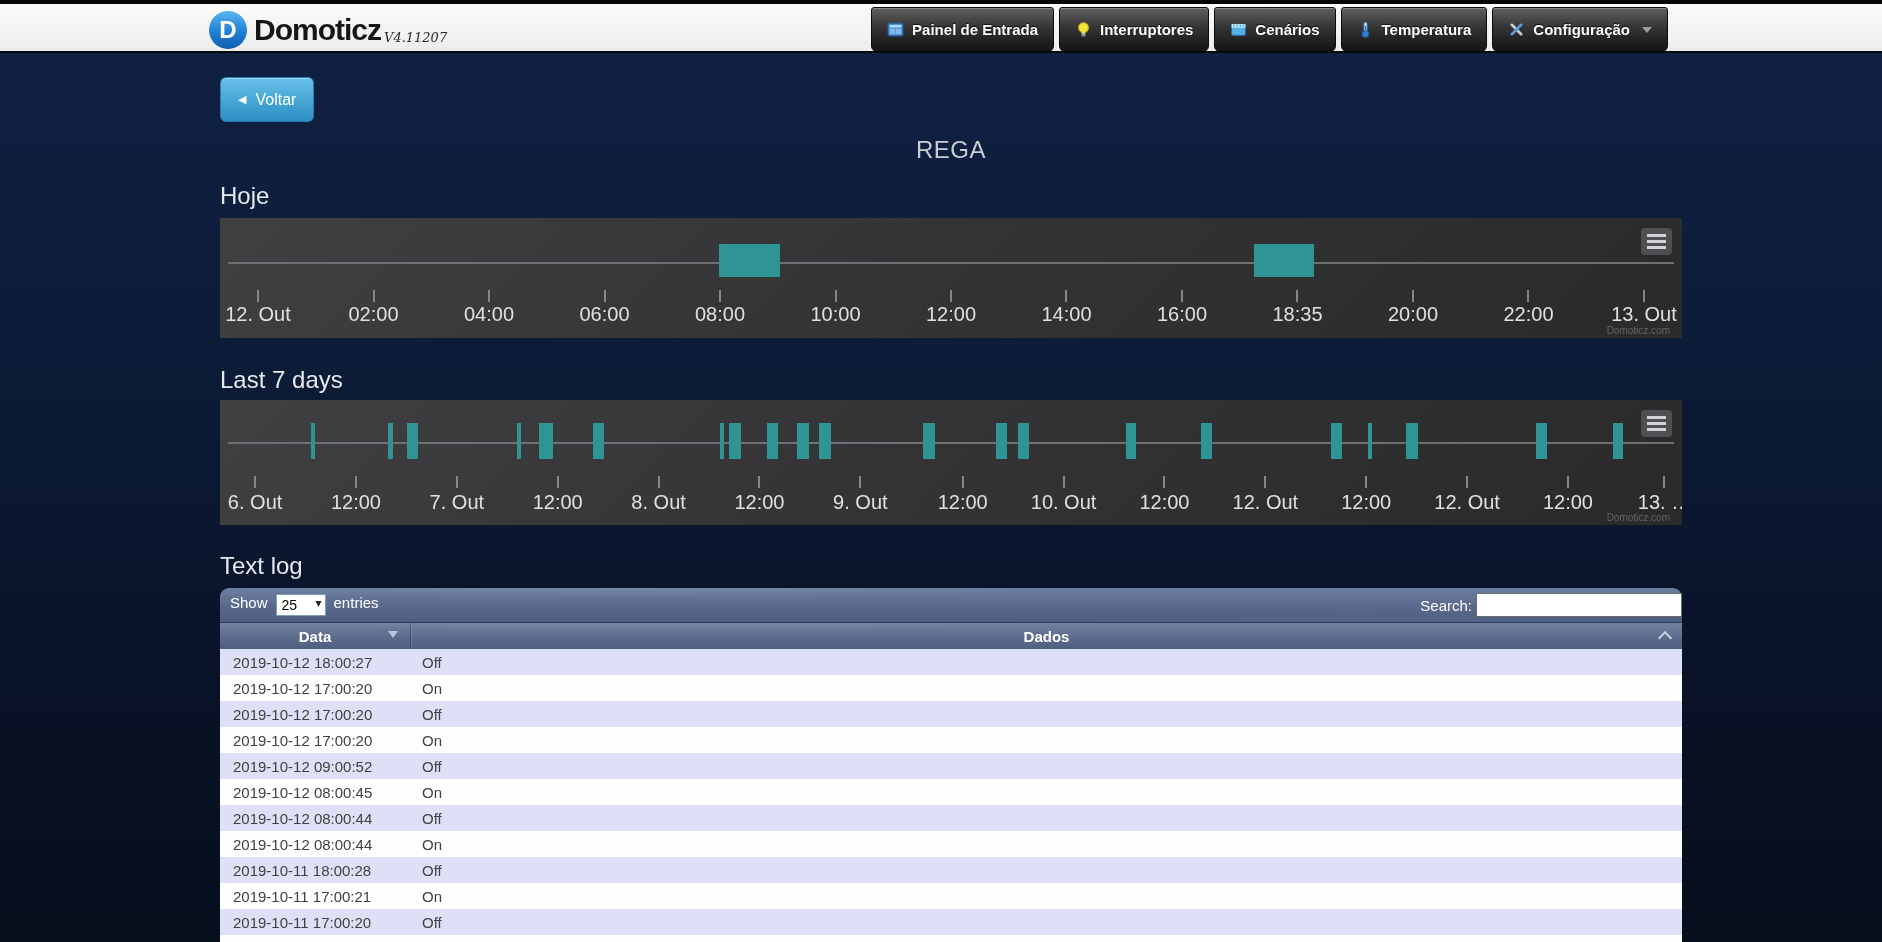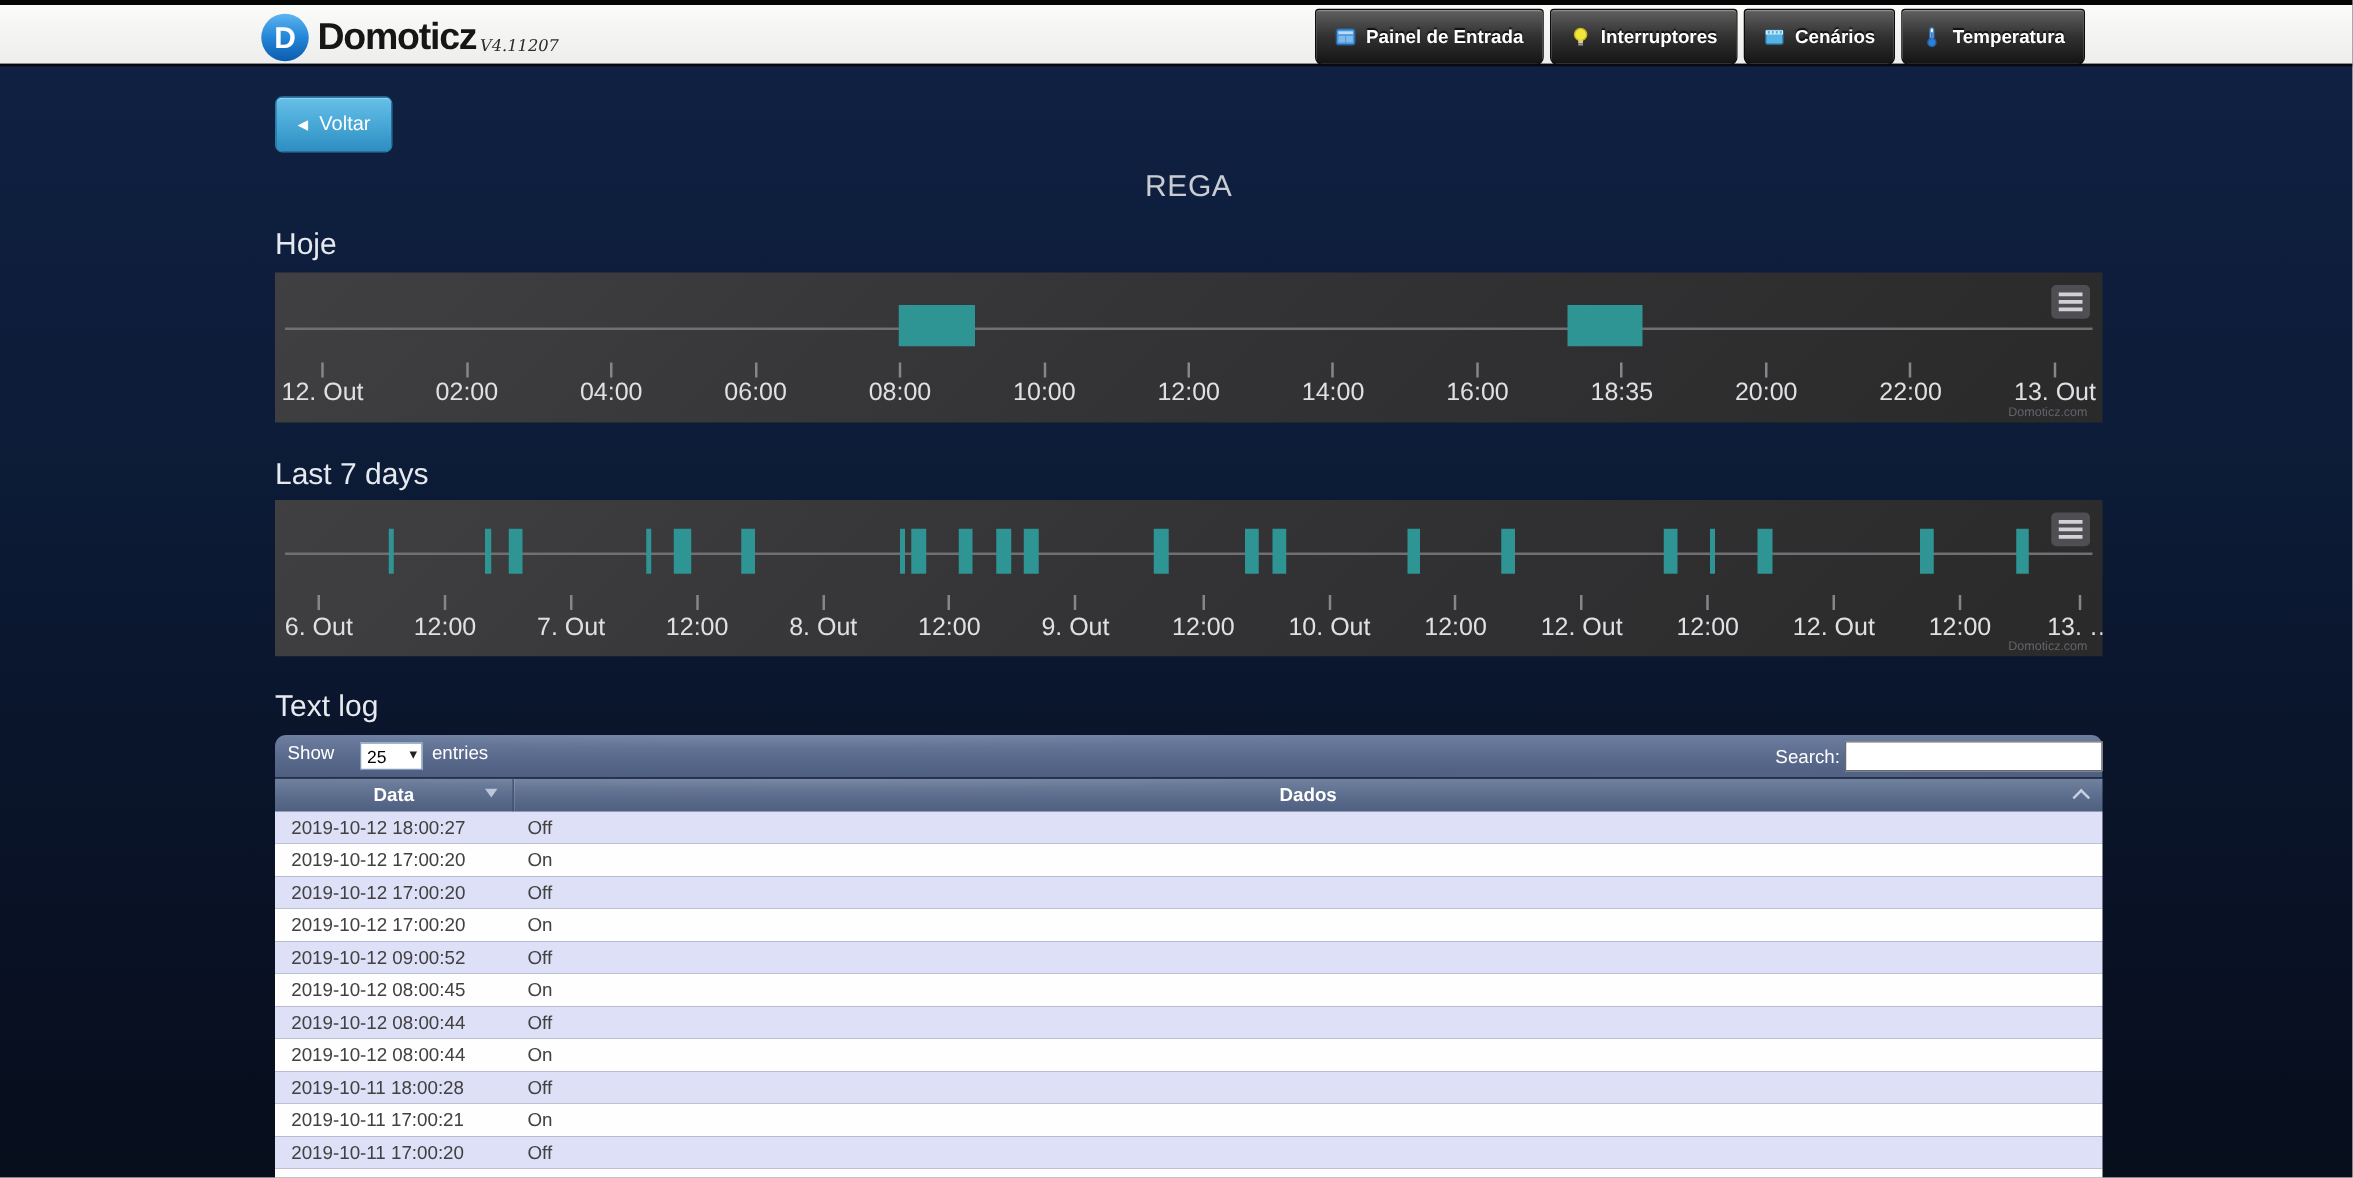--- a/index.html
+++ b/index.html
@@ -78,21 +78,20 @@
       linear-gradient(180deg,#6d7ea0 0%,#5a6b8e 50%,#4d5e81 100%);
     display:flex;align-items:center;color:#fff;font-size:15px;
   }
   .tbl-toolbar .lhs{display:flex;align-items:flex-start;gap:8px;padding-left:10px;}
   .tbl-toolbar .rhs{margin-left:auto;display:flex;align-items:center;gap:4px;}
   .select-wrap{position:relative;display:inline-block;}
   .select-wrap select{
     appearance:none;-webkit-appearance:none;width:50px;height:22px;background:#fff;color:#000;
     border:1px solid #7f9db9;border-radius:0;font-size:14px;padding:0 14px 0 5px;
     font-family:"Liberation Sans",sans-serif;
-    margin-left:12px;
   }
   .select-wrap::after{content:"▾";position:absolute;right:4px;top:2px;font-size:12px;color:#222;pointer-events:none;}
   .search-input{width:196px;height:22px;border:1px solid #6b6b6b;background:#fff;font-size:14px;padding:0 4px;}
   .tbl-head{
     position:relative;height:26px;display:flex;color:#fff;font-size:15px;font-weight:bold;
     background:
       radial-gradient(ellipse 60% 140% at 30% -50%,rgba(255,255,255,.14),transparent 60%),
       linear-gradient(180deg,#71829f 0%,#5b6c8d 55%,#4e5f80 100%);
     border-top:1px solid #2e3a55;
   }
@@ -163,20 +162,30 @@
       </div>
       <div class="menu-btn">
         <span>
           <svg class="micon" viewBox="0 0 16 16">
             <rect x="6.6" y="1.2" width="2.8" height="9.5" rx="1.4" fill="#eaf5fd" stroke="#3f86c4"></rect>
             <circle cx="8" cy="12.2" r="3.1" fill="#2f7fd4" stroke="#1d5ea6"></circle>
             <rect x="7.3" y="4.5" width="1.4" height="6.5" fill="#2f7fd4"></rect>
           </svg>
         </span>
         <span>Temperatura</span>
+      </div>
+      <div class="menu-btn">
+        <span>
+          <svg class="micon" viewBox="0 0 16 16">
+            <rect x="0.5" y="6.7" width="15" height="2.6" rx="1.3" transform="rotate(45 8 8)" fill="#c2cdd8"></rect>
+            <rect x="0.5" y="6.7" width="15" height="2.6" rx="1.3" transform="rotate(-45 8 8)" fill="#5a9ad8"></rect>
+          </svg>
+        </span>
+        <span>Configuração</span>
+        <span class="menu-caret"></span>
       </div>
     </nav>
 </header>
 
 <main>
   <button class="btn-back">
     <span class="back-arrow">◀</span>
     <span>Voltar</span>
   </button>
 

